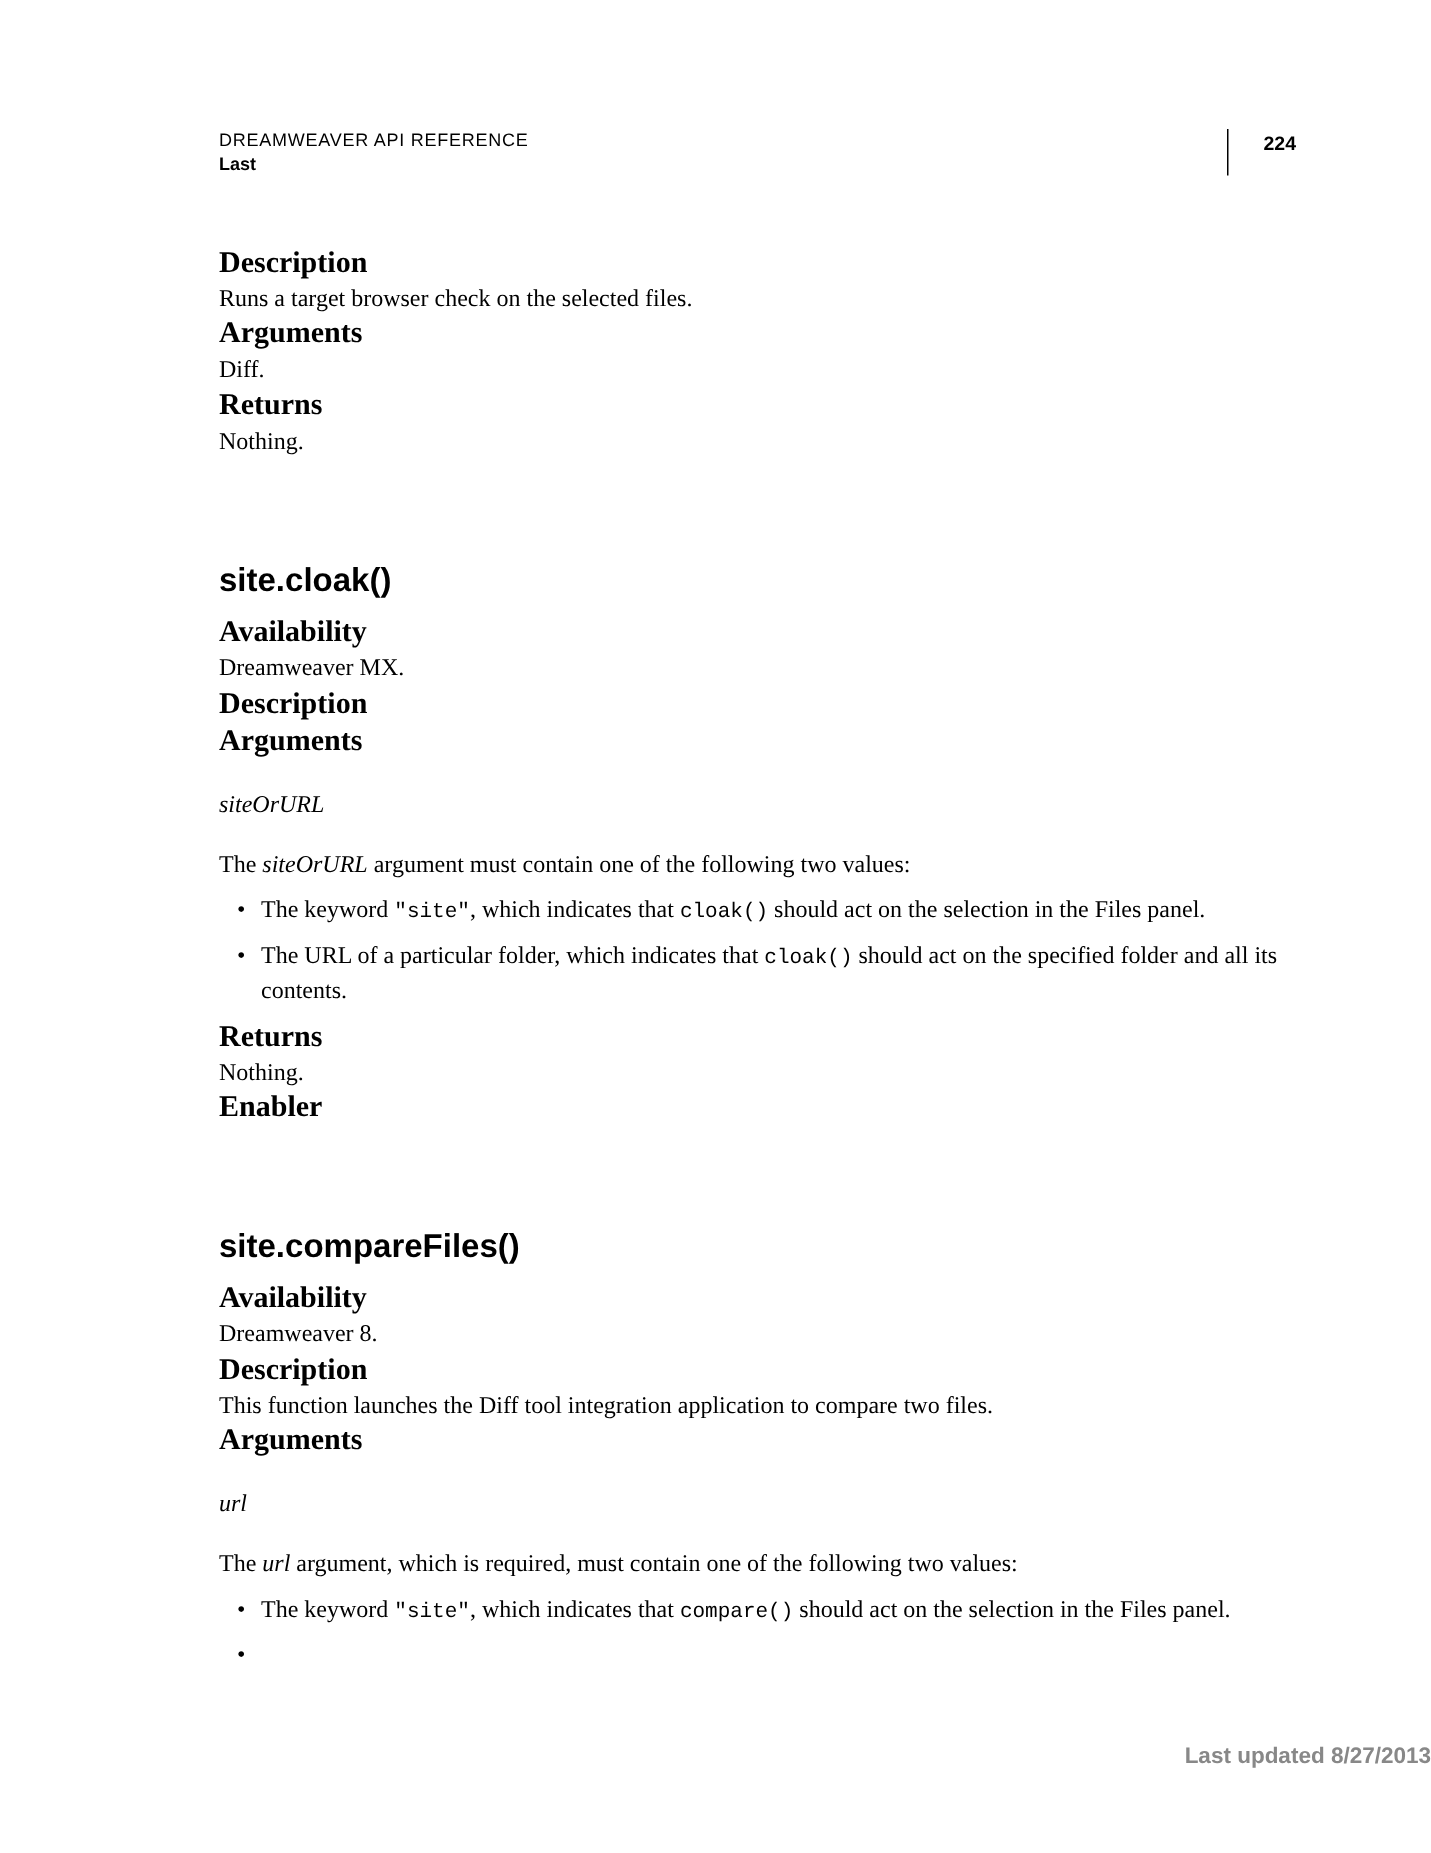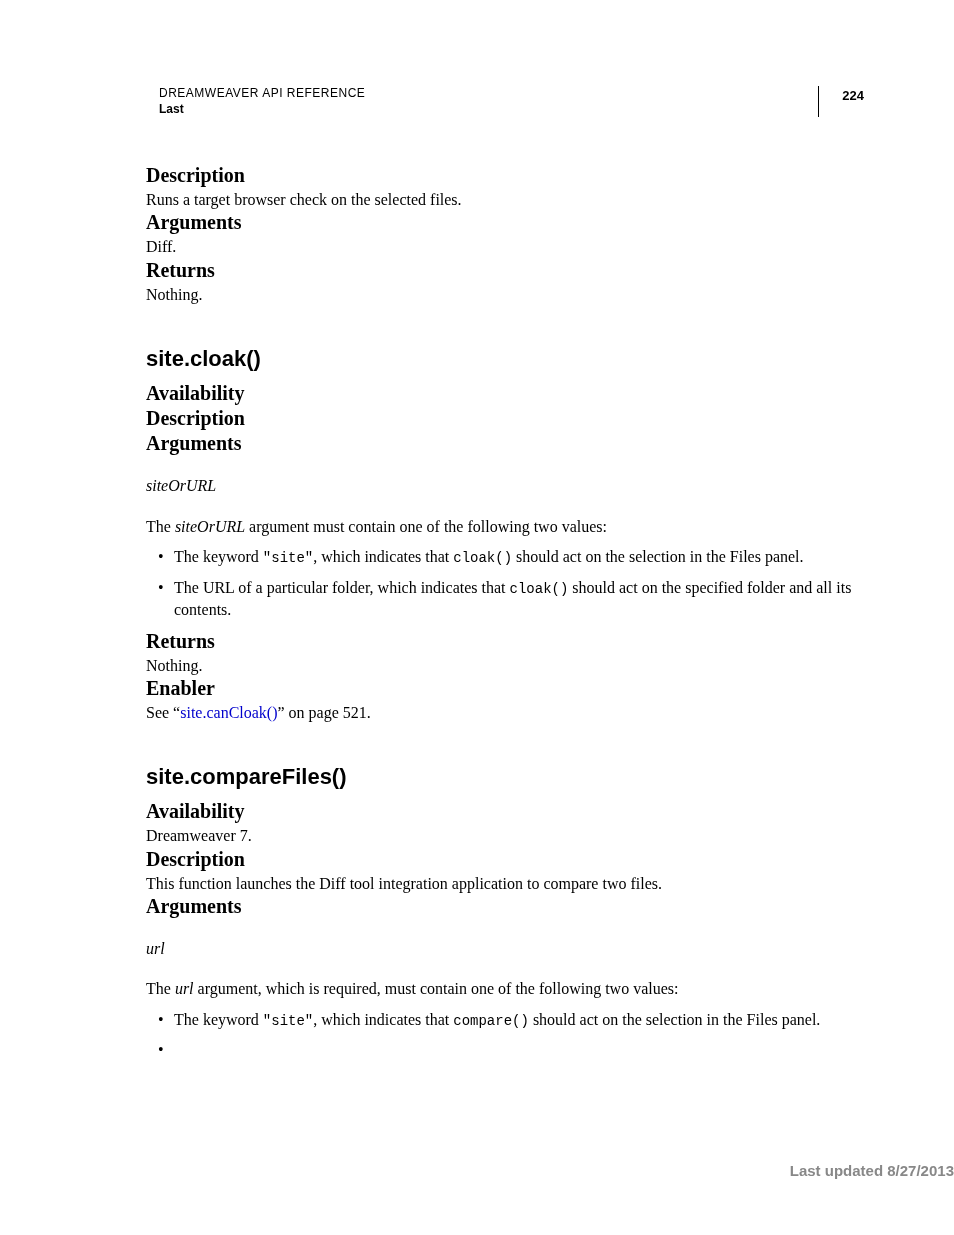--- a/index.html
+++ b/index.html
@@ -10,21 +10,20 @@
     width: 954px;
     height: 1235px;
     position: relative;
   }
   .page {
     padding: 86px 90px 0 146px;
   }
   .header-row {
     position: relative;
     margin-bottom: 48px;
-    margin-left: 13px;
   }
   .header-left {
     font-family: "Myriad Pro", "Helvetica Neue", Arial, sans-serif;
   }
   .doc-title {
     font-size: 12px;
     letter-spacing: 0.5px;
     text-transform: uppercase;
   }
   .doc-section {
@@ -51,21 +50,21 @@
   }
   .body-text {
     font-size: 16px;
     line-height: 1.4;
   }
   .italic { font-style: italic; margin-top: 20px; }
   h2.func-name {
     font-family: "Myriad Pro", "Helvetica Neue", Arial, sans-serif;
     font-weight: 700;
     font-size: 22px;
-    margin-top: 40px;
+    margin-top: 68px;
     margin-bottom: 10px;
   }
   .spacer-top { margin-top: 18px; }
   ul.bullets {
     list-style: none;
     margin-top: 8px;
   }
   ul.bullets li {
     font-size: 16px;
     line-height: 1.4;
@@ -117,20 +116,21 @@
 
   <div class="section-label">Arguments</div>
   <div class="body-text">Diff.</div>
 
   <div class="section-label">Returns</div>
   <div class="body-text">Nothing.</div>
 
   <h2 class="func-name">site.cloak()</h2>
 
   <div class="section-label">Availability</div>
+  <div class="body-text">Dreamweaver MX.</div>
 
   <div class="section-label">Description</div>
 
   <div class="section-label">Arguments</div>
   <div class="body-text italic">siteOrURL</div>
 
   <div class="body-text spacer-top">
     <span>The </span><span class="italic">siteOrURL</span><span> argument must contain one of the following two values:</span>
   </div>
 
@@ -140,28 +140,25 @@
     </li>
     <li>
       <span>The URL of a particular folder, which indicates that </span><code>cloak()</code><span> should act on the specified folder and all its contents.</span>
     </li>
   </ul>
 
   <div class="section-label">Returns</div>
   <div class="body-text">Nothing.</div>
 
   <div class="section-label">Enabler</div>
-  <div class="body-text">
-    <span>See “</span><a href="#" class="link">site.canCloak()</a><span>” on page 521.</span>
-  </div>
 
   <h2 class="func-name">site.compareFiles()</h2>
 
   <div class="section-label">Availability</div>
-  <div class="body-text">Dreamweaver 7.</div>
+  <div class="body-text">Dreamweaver 8.</div>
 
   <div class="section-label">Description</div>
   <div class="body-text">This function launches the Diff tool integration application to compare two files.</div>
 
   <div class="section-label">Arguments</div>
   <div class="body-text italic">url</div>
 
   <div class="body-text spacer-top">
     <span>The </span><span class="italic">url</span><span> argument, which is required, must contain one of the following two values:</span>
   </div>

